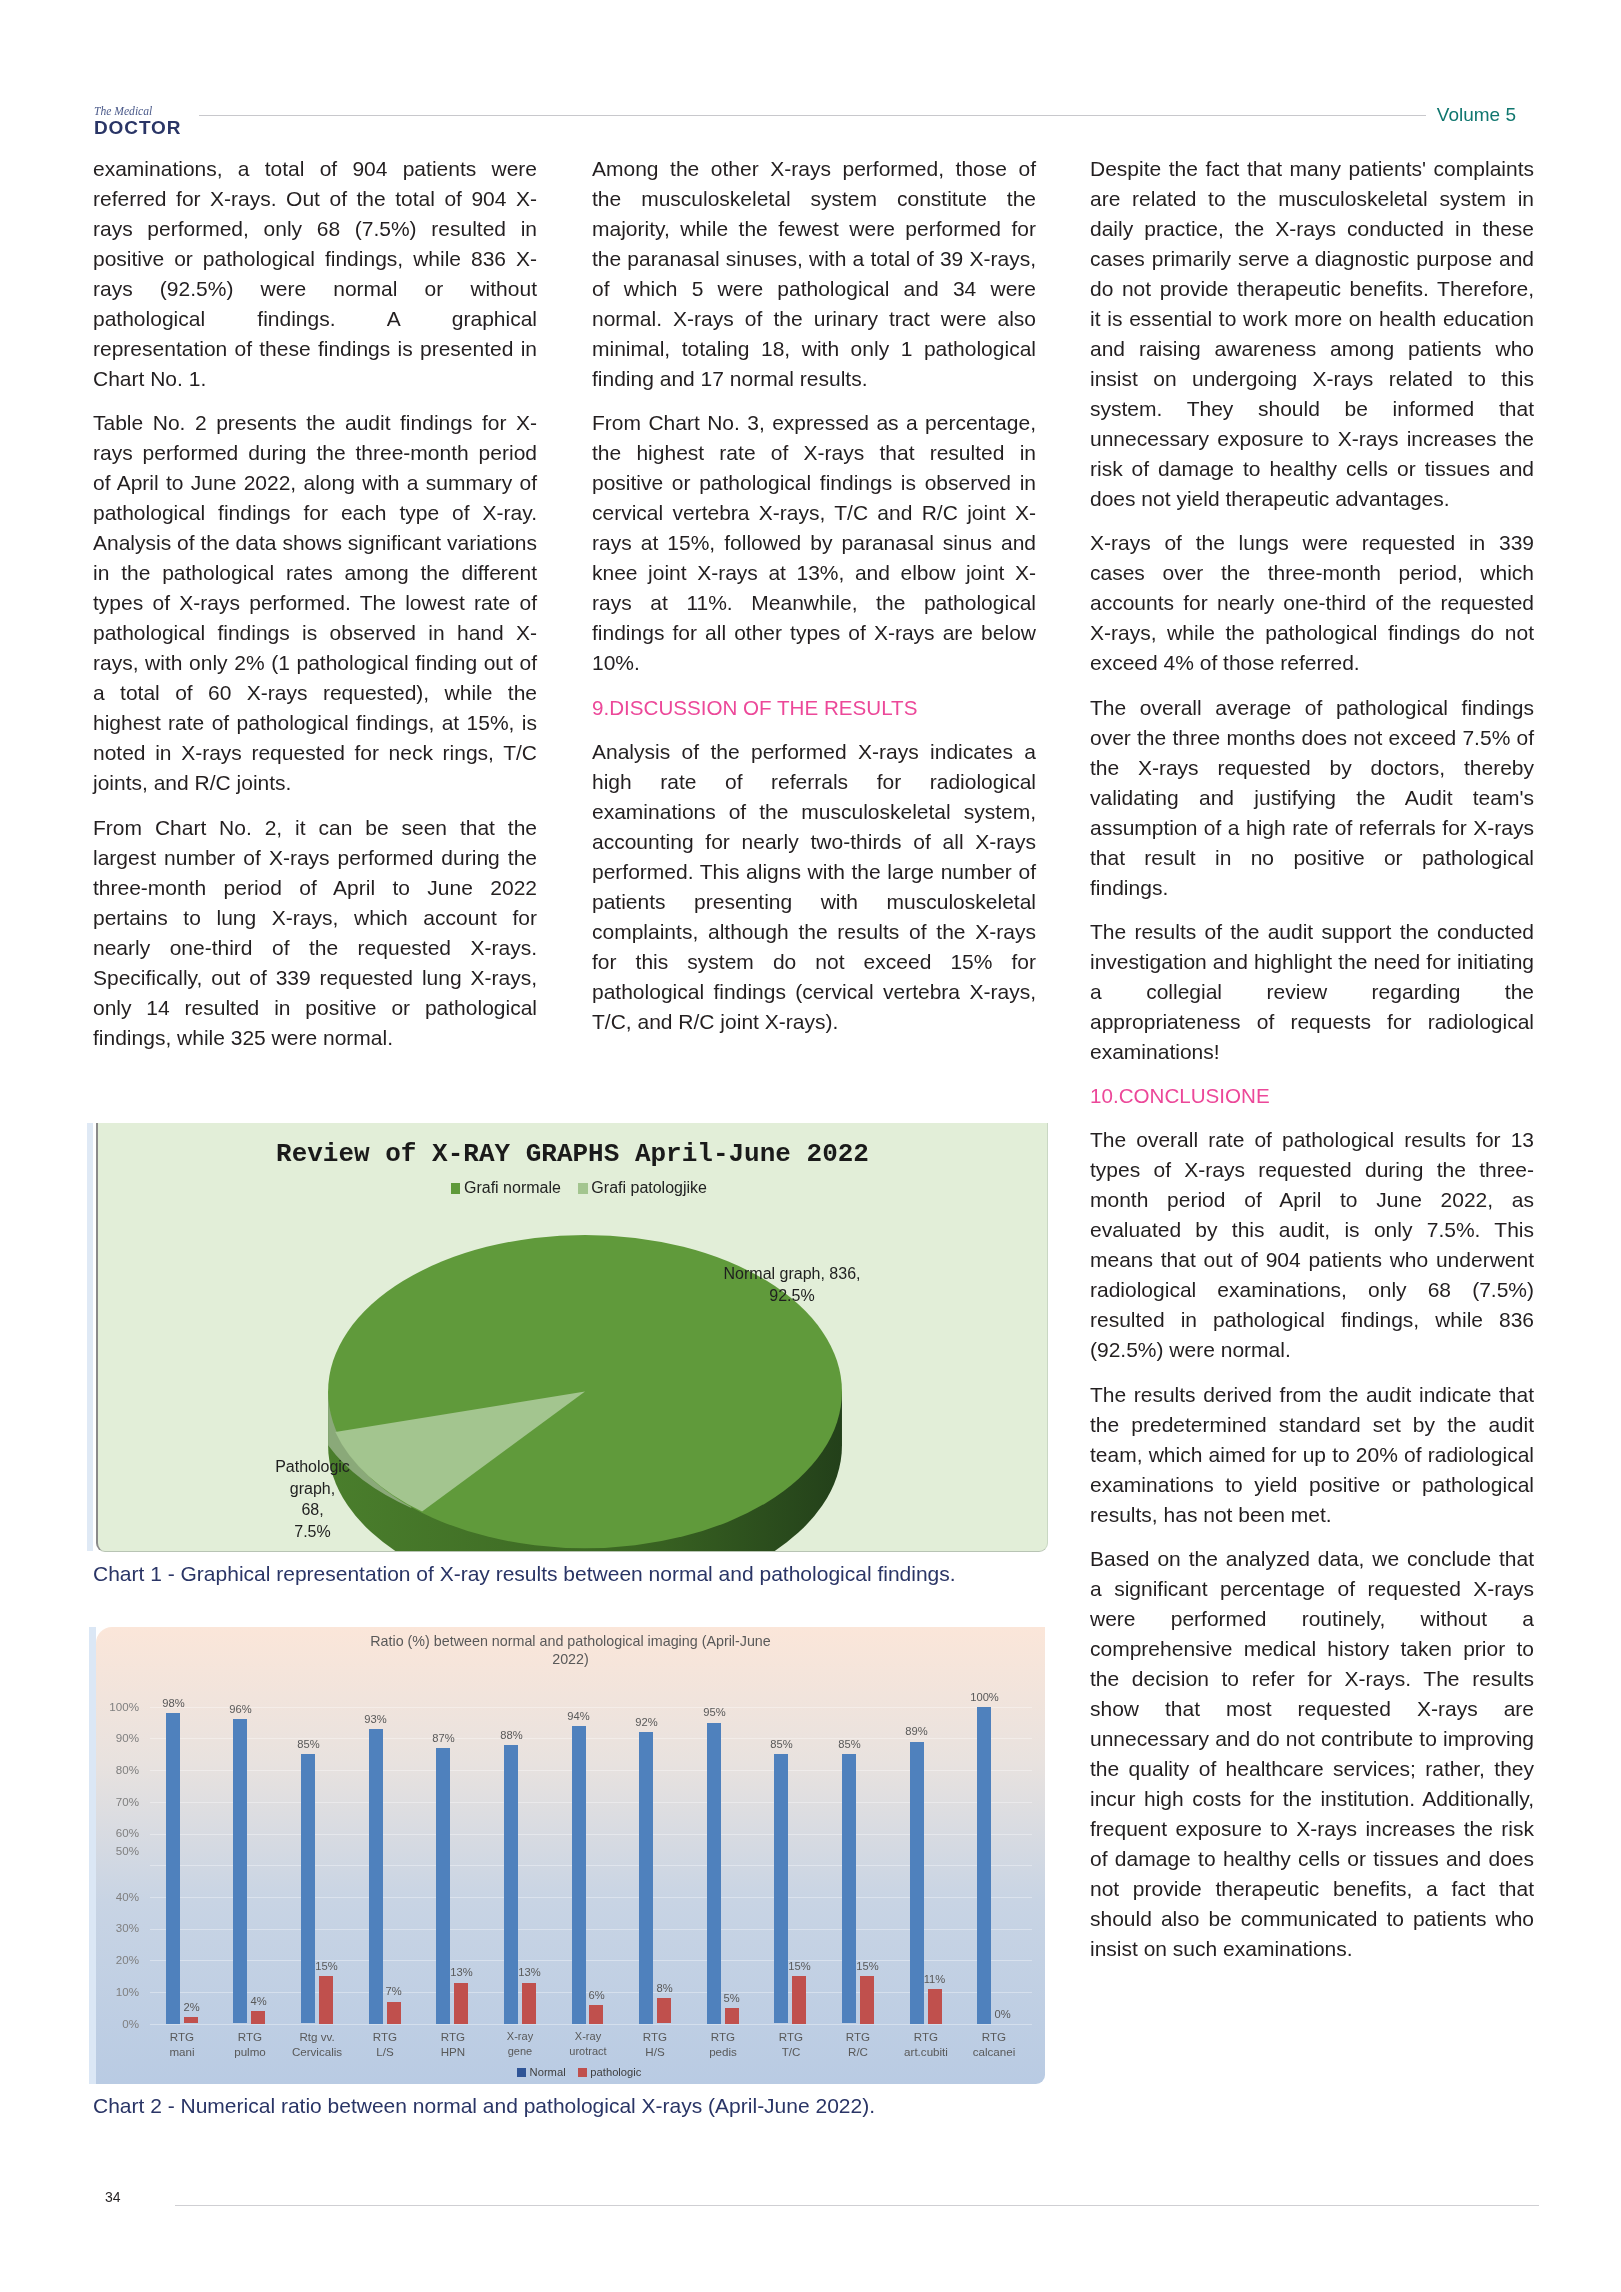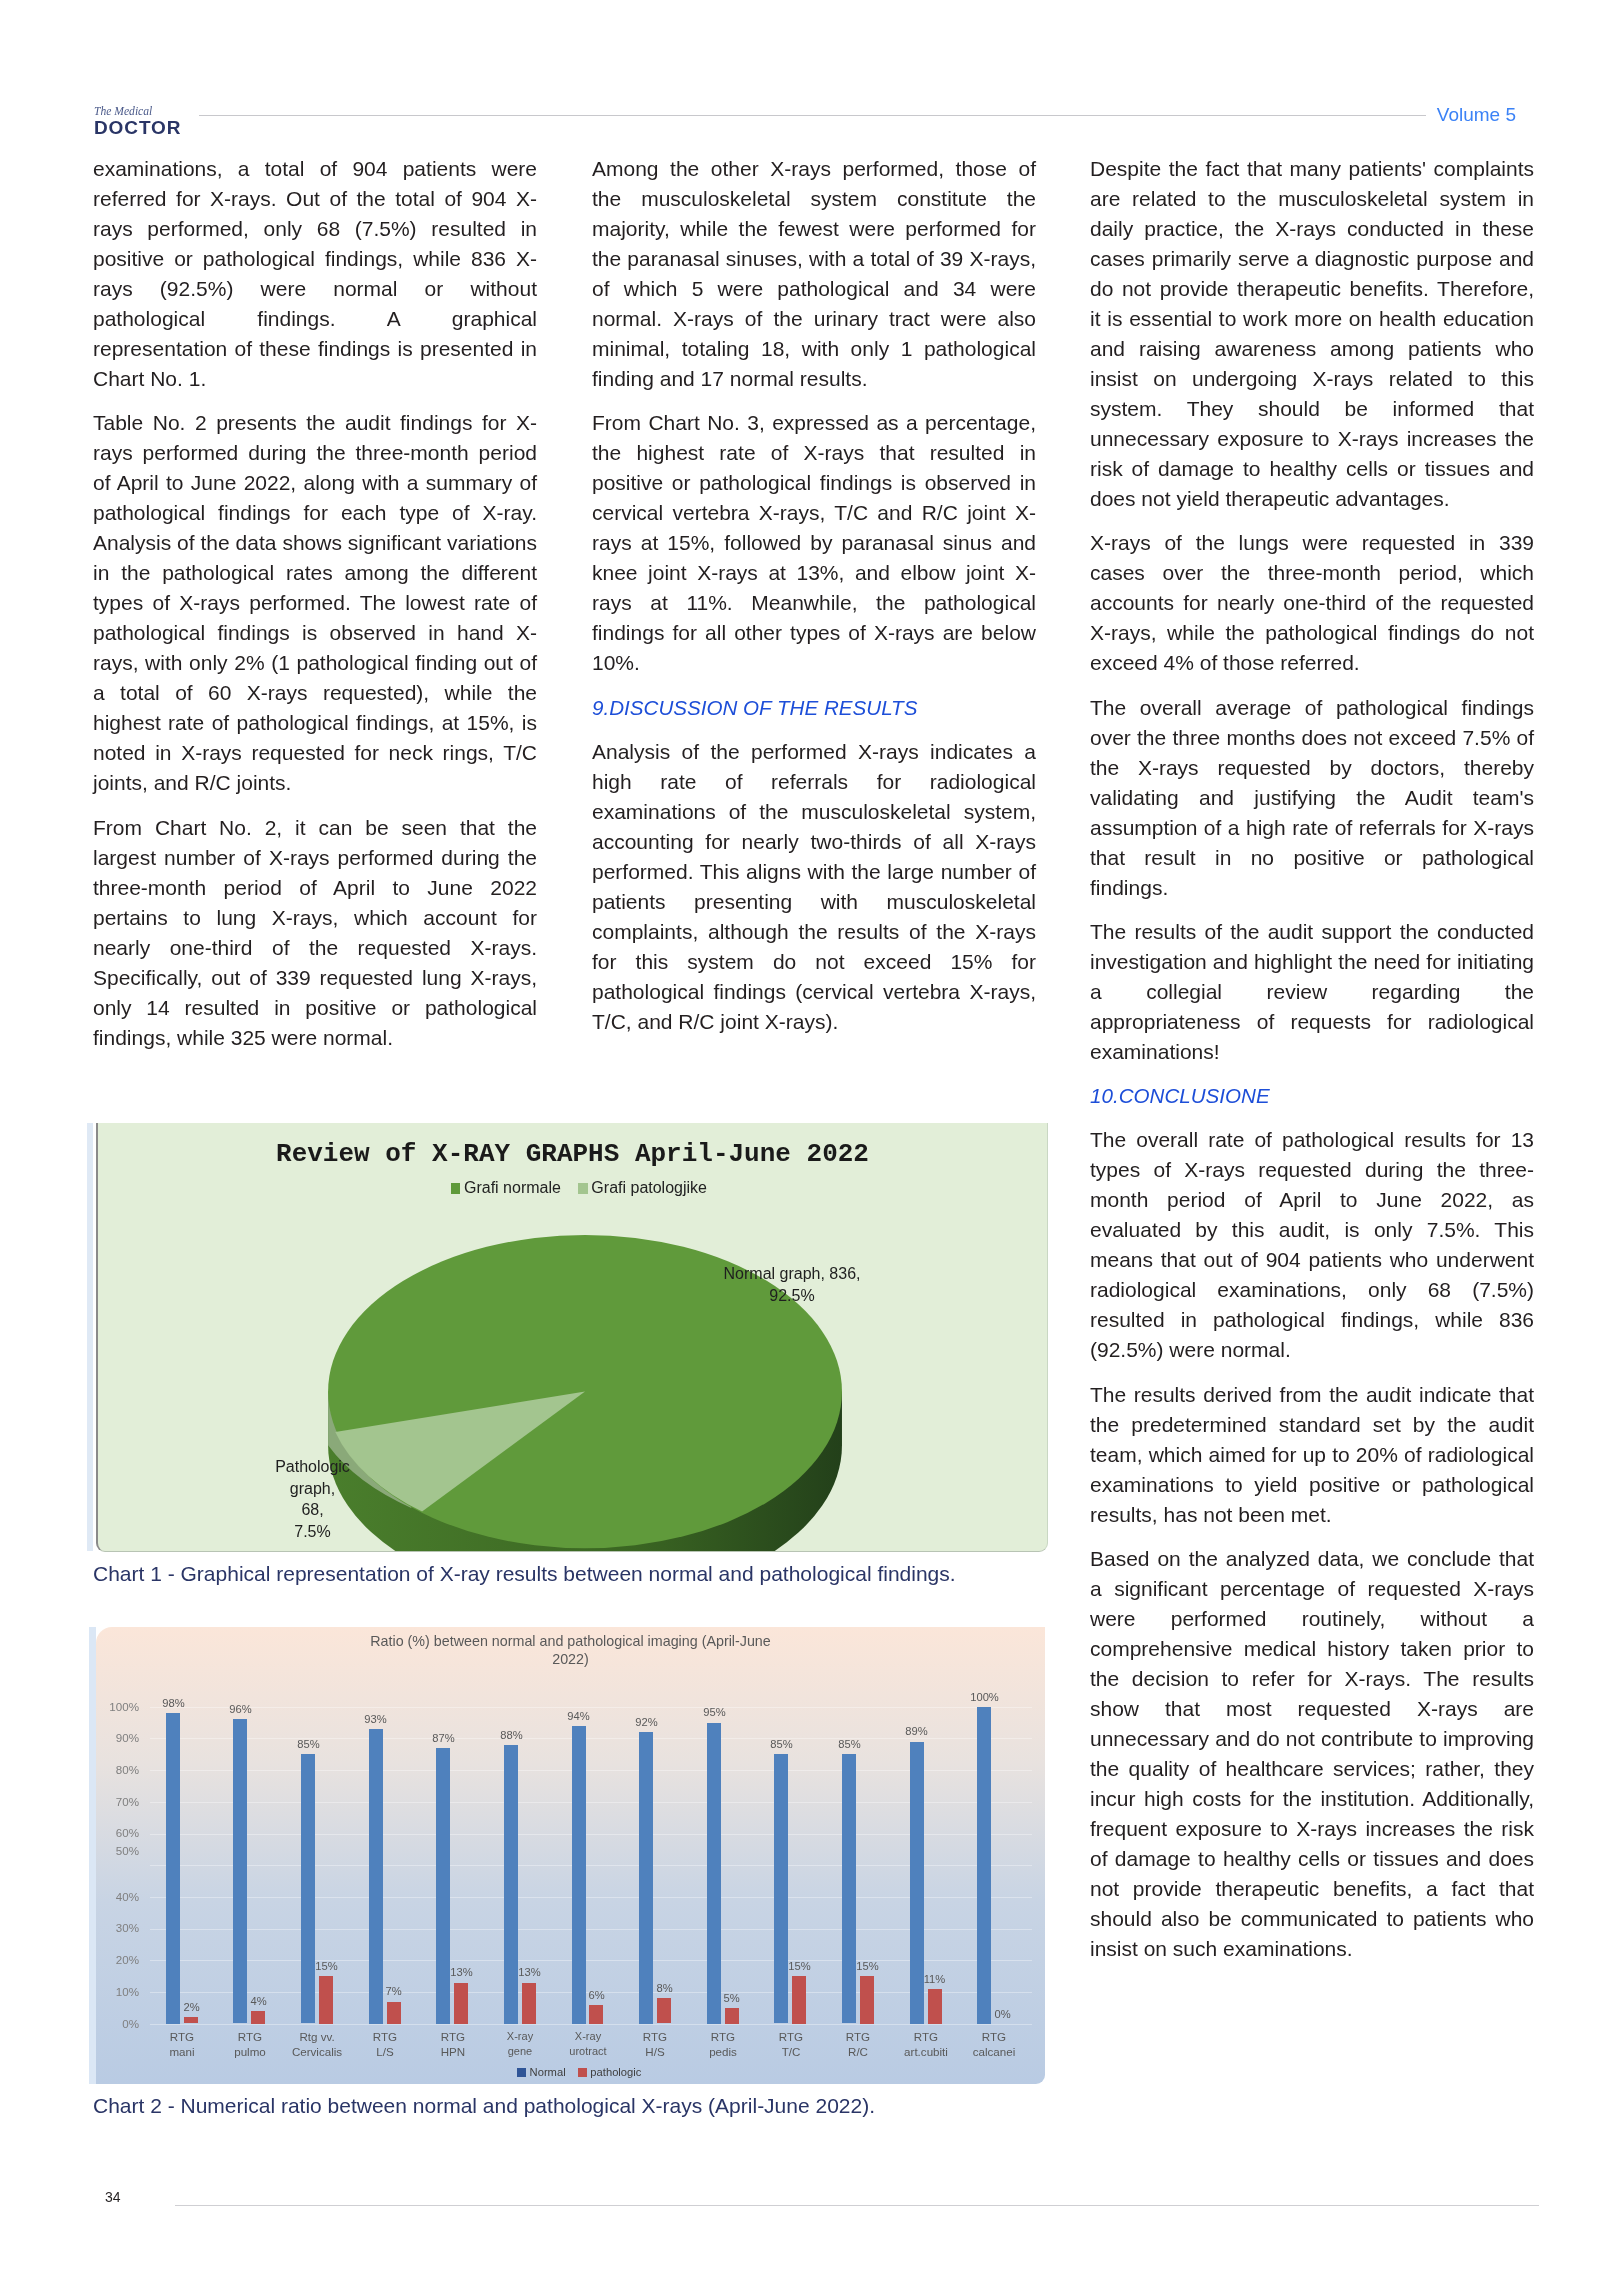--- a/index.html
+++ b/index.html
@@ -2,27 +2,27 @@
 <html style="font-size:14.3px"><head>
 <meta charset="utf-8">
 <style>
   html, body { margin:0; padding:0; background:#ffffff; }
   body { width:1621px; height:2293px; position:relative; overflow:hidden;
          font-family:"Liberation Sans","DejaVu Sans",sans-serif; color:#231f20; }
   .logo { position:absolute; left:94px; top:106px; }
   .logo-top { font-family:"Liberation Serif",serif; font-style:italic; font-size:11.6px; color:#4b5a8a; line-height:11.6px; }
   .logo-main { font-family:Liberation Sans, sans-serif; font-weight:bold; font-size:19px; color:#2a3566; letter-spacing:0.9px; line-height:19.7px; }
   .header-rule { position:absolute; left:199px; top:115px; width:1227px; height:0.9px; background:#c8c8cc; }
-  .volume { position:absolute; right:105px; top:104px; font-size:19px; color:#3b82f6; }
+  .volume { position:absolute; right:105px; top:104px; font-size:19px; color:#0f766e; }
   .col { position:absolute; top:154px; width:444px; font-size:21px; line-height:30px; text-align:justify; }
   .col p { margin:0 0 14.3px 0; }
   .col1 { left:93px; }
   .col2 { left:592px; }
   .col3 { left:1090px; }
-  .heading { color:#1d4ed8; font-size:20.6px; margin:1.8px 0 14.3px 0;font-style:italic; }
+  .heading { color:#ec4899; font-size:20.6px; margin:1.8px 0 14.3px 0; }
   .caption { position:absolute; color:#2a3566; font-size:21px; white-space:nowrap; }
   
   .pie-box { position:absolute; left:96px; top:1123px; width:949px; height:428px;
              background:#e2eed8; border-left:2.7px solid #8a8a8a; border-right:0.9px solid #c9d7c3;
              border-bottom:1.8px solid #b8c4b4; border-radius:0 0 9px 9px; }
   .pie-box::before { content:""; position:absolute; left:-10.7px; top:0; width:5.4px; height:100%; background:#dfe9f5; }
   .pie-title { position:absolute; top:16px; width:100%; text-align:center; font-weight:bold; font-size:26px; color:#1a1a1a;font-family:Liberation Mono, monospace; }
   .pie-legend { position:absolute; top:56px; left:0; width:100%; text-align:center; font-size:16px; color:#222; }
   .pie-legend span.sw { display:inline-block; width:9.9px; height:10.7px; margin:0 3.6px 0 12.5px; vertical-align:-0.9px; }
   .pie-svg { position:absolute; left:0; top:0; }

